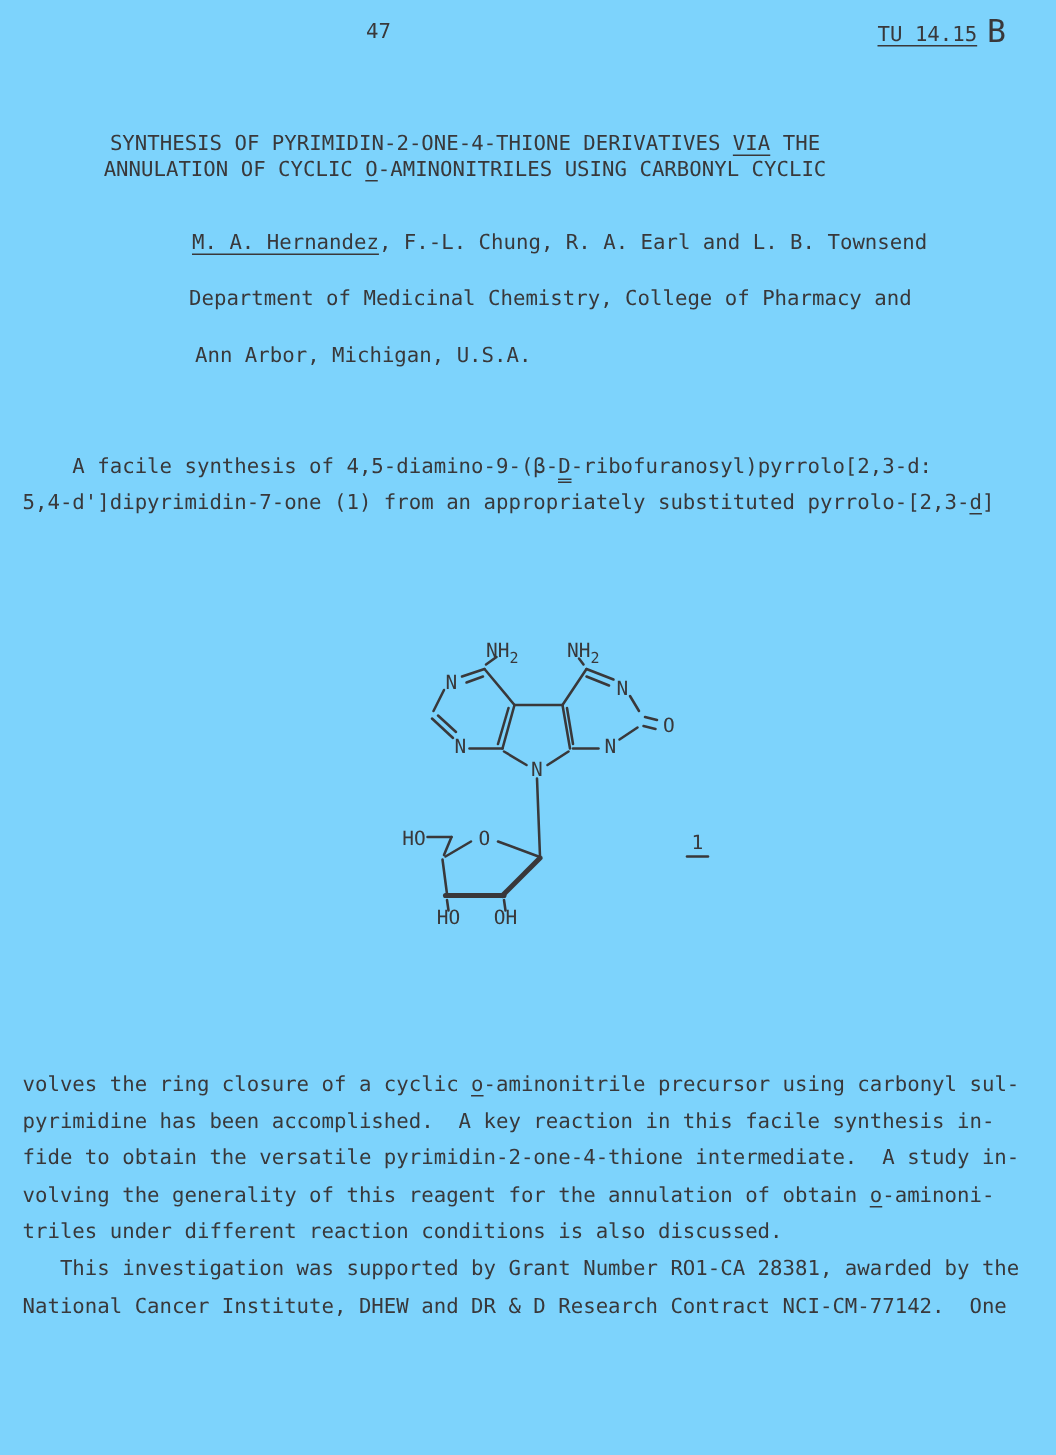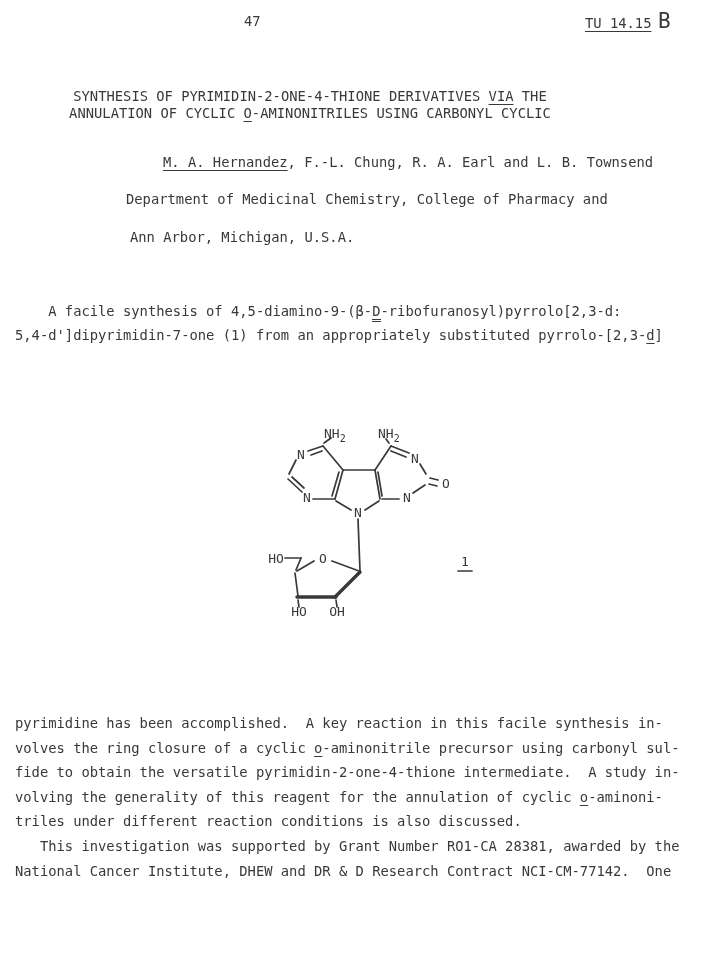--- a/index.html
+++ b/index.html
@@ -1,31 +1,31 @@
 <!DOCTYPE html>
 <html><head>
 <meta charset="utf-8">
 <style>
   html,body{margin:0;padding:0;background:#e9e8e4;}
   .page{
     position:relative;width:704px;height:970px;margin:0 auto;
-    background:#ffffff;
+    background:#7dd3fc;
     color:#39383a;
     font-family:"DejaVu Sans Mono","Liberation Mono",monospace;
     font-size:13.8px;
     overflow:hidden;
   }
   .line{white-space:pre;display:block;}
   .u{text-decoration:underline;text-underline-offset:3px;}
   .u2{border-bottom:3px double #39383a;}
   .hdr-pagenum{position:absolute;left:244px;top:13px;}
   .hdr-session{position:absolute;left:585px;top:15px;}
   .hdr-letter{position:absolute;left:658px;top:9px;font-size:21px;letter-spacing:0;}
   .title-block{position:absolute;left:0;top:88px;width:620px;text-align:center;line-height:16.8px;}
-  .authors{position:absolute;left:128px;top:154px;margin-left:35px;}
+  .authors{position:absolute;left:128px;top:154px;}
   .affil{position:absolute;left:126px;top:190px;line-height:18px;}
   .affil-city{position:absolute;left:130px;top:229px;}
   .para1{position:absolute;left:15px;top:299px;line-height:24px;}
   .body-block{position:absolute;left:15px;top:711px;line-height:24.6px;}
   .chem{position:absolute;left:180px;top:400px;}
   .chem line, .chem path{stroke:#39383a;stroke-width:1.7;stroke-linecap:round;fill:none;}
   .chem .thick{stroke-width:3.4;}
   .chem text{font-family:"DejaVu Sans Mono","Liberation Mono",monospace;font-size:13px;fill:#39383a;}
   .chem .sub{font-size:10px;}
 </style>
@@ -117,22 +117,22 @@
       <text x="119" y="216" text-anchor="middle">HO</text>
       <text x="157" y="216" text-anchor="middle">OH</text>
     </g>
     <g>
       <text x="285" y="166" text-anchor="middle">1</text>
       <line x1="278" y1="171" x2="292" y2="171"></line>
     </g>
   </svg>
 
   <div class="body-block">
+    <span class="line"><span>volves the ring closure of a cyclic </span><span class="u">o</span><span>-aminonitrile precursor using carbonyl sul-</span></span>
     <span class="line"><span>pyrimidine has been accomplished.  A key reaction in this facile synthesis in-</span></span>
-    <span class="line"><span>volves the ring closure of a cyclic </span><span class="u">o</span><span>-aminonitrile precursor using carbonyl sul-</span></span>
     <span class="line"><span>fide to obtain the versatile pyrimidin-2-one-4-thione intermediate.  A study in-</span></span>
-    <span class="line"><span>volving the generality of this reagent for the annulation of cyclic </span><span class="u">o</span><span>-aminoni-</span></span>
+    <span class="line"><span>volving the generality of this reagent for the annulation of obtain </span><span class="u">o</span><span>-aminoni-</span></span>
     <span class="line"><span>triles under different reaction conditions is also discussed.</span></span>
     <span class="line"><span>   This investigation was supported by Grant Number RO1-CA 28381, awarded by the</span></span>
     <span class="line"><span>National Cancer Institute, DHEW and DR &amp; D Research Contract NCI-CM-77142.  One</span></span>
   </div>
 
 </div>
 
 </body></html>

